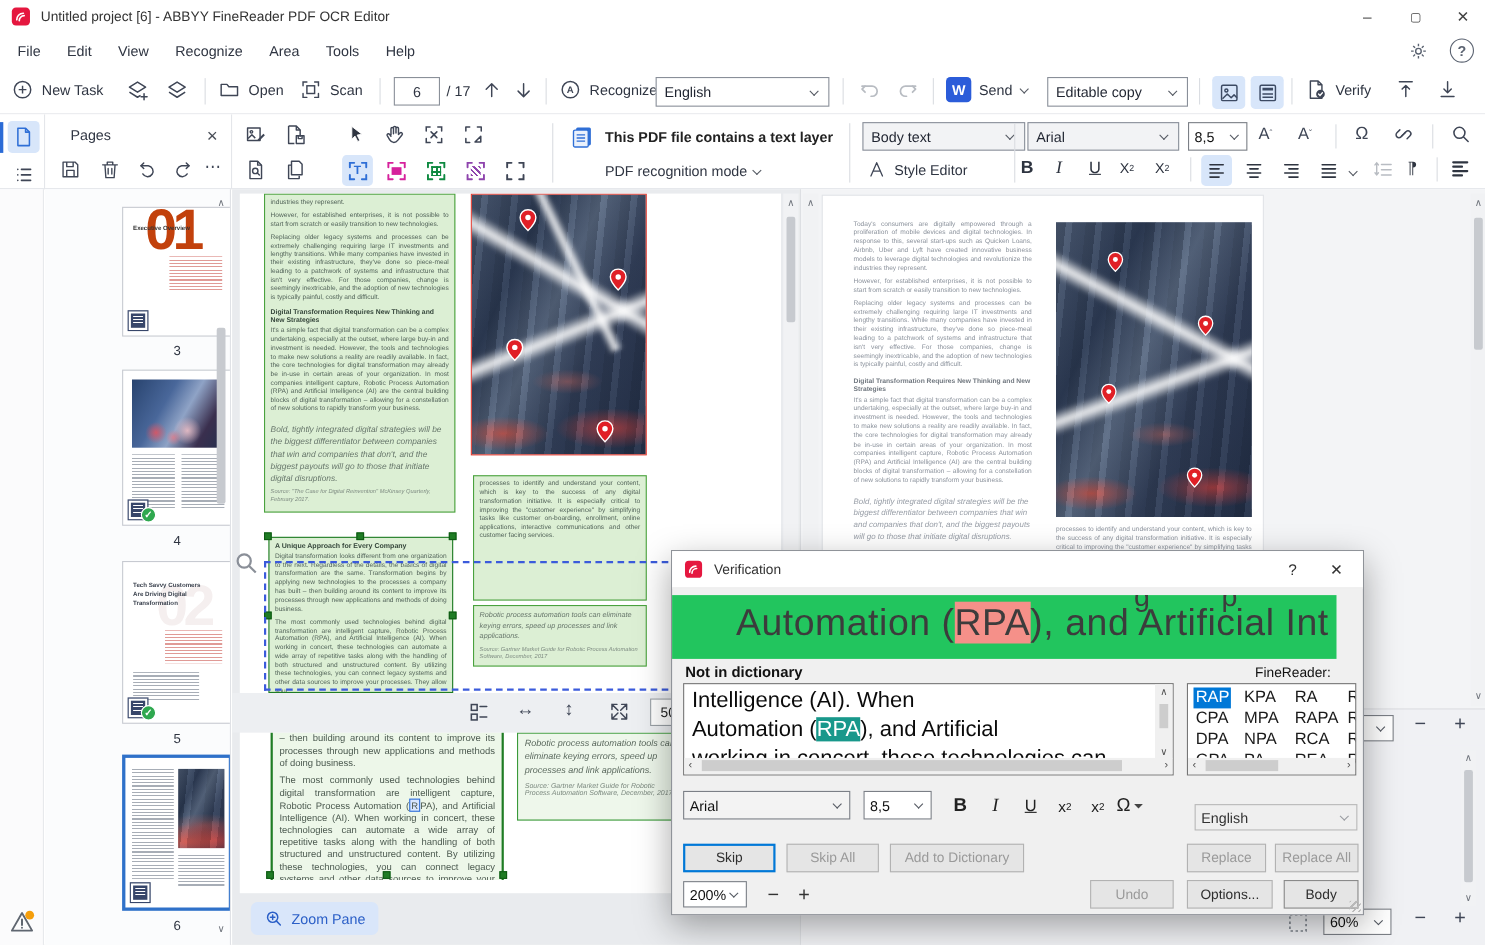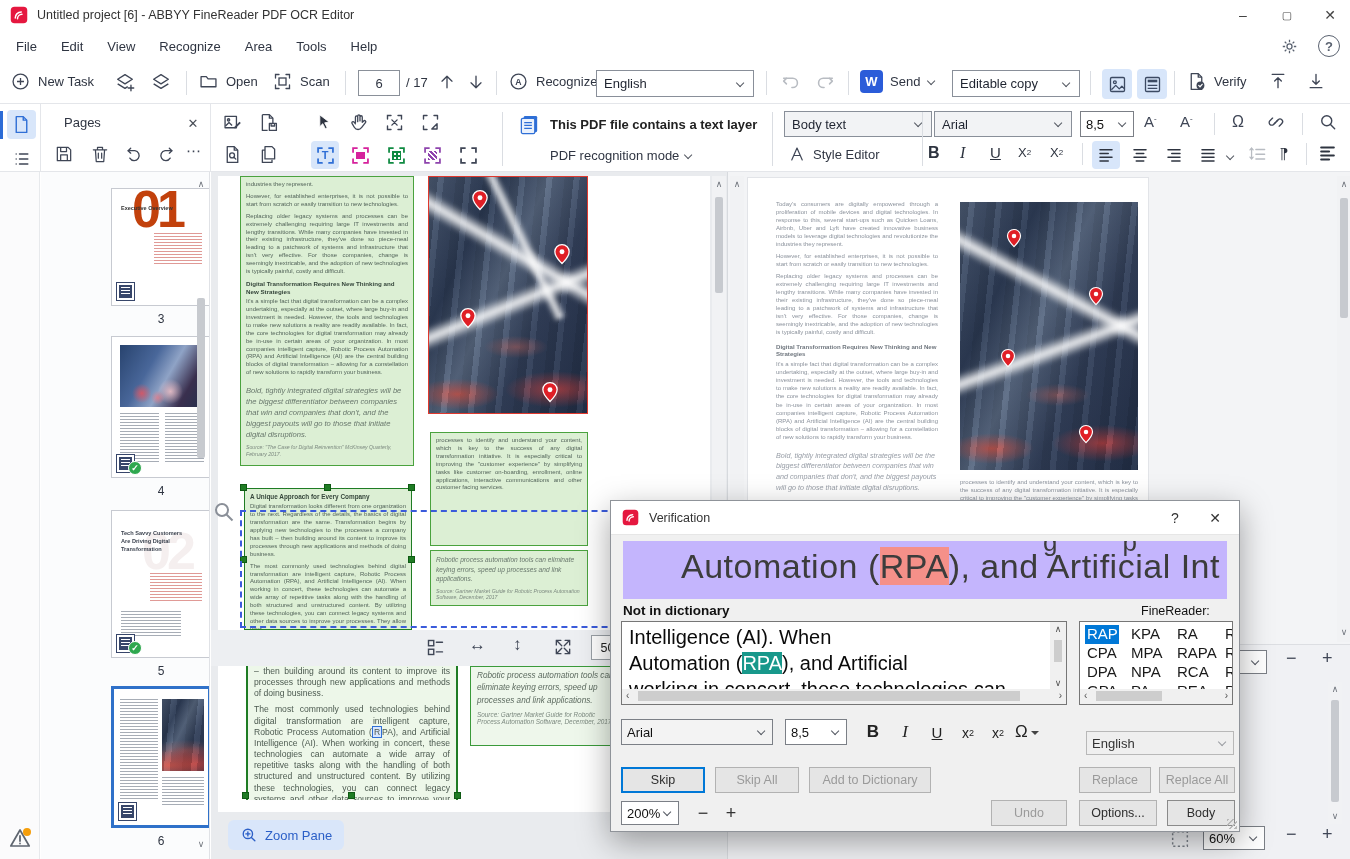--- a/index.html
+++ b/index.html
@@ -911,21 +911,21 @@
       <span class="ic" style="width:17px;height:17px;margin-left:11px">
           <svg width="17" height="17">
             <use href="#i-abbyy"></use>
           </svg>
         </span>
       <span style="font-size:12.5px;color:#333;margin-left:10px">Verification</span>
       <span class="abs ic" style="left:552px;top:6px;width:24px;height:22px;font-size:14px;color:#333">?</span>
       <span class="abs ic" style="left:592px;top:6px;width:24px;height:22px;font-size:14px;color:#333">✕</span>
     </div>
 
-    <div class="abs" style="left:12px;top:40px;width:604px;height:58px;background:#c4b5fd;overflow:hidden;white-space:nowrap">
+    <div class="abs" style="left:0;top:40px;width:604px;height:58px;background:#22c55e;overflow:hidden;white-space:nowrap">
       <div style="position:absolute;left:58px;top:6px;font-size:34px;color:#3c3c3c;letter-spacing:.5px">
         <span>Automation (</span><span style="background:#f59089">RPA</span><span>), and Artificial Int</span>
       </div>
       <div style="position:absolute;left:420px;top:-14px;font-size:26px;color:#3c3c3c">g&nbsp;&nbsp;&nbsp;&nbsp;&nbsp;&nbsp;&nbsp;&nbsp;&nbsp;p</div>
     </div>
 
     <span class="abs" style="left:12px;top:102px;font-size:13.5px;font-weight:bold;color:#111">Not in dictionary</span>
     <span class="abs" style="left:530px;top:103px;font-size:12.5px;color:#111">FineReader:</span>
 
     <div class="abs" style="left:10px;top:120px;width:446px;height:84px;background:#fff;border:1px solid #767676;overflow:hidden">

